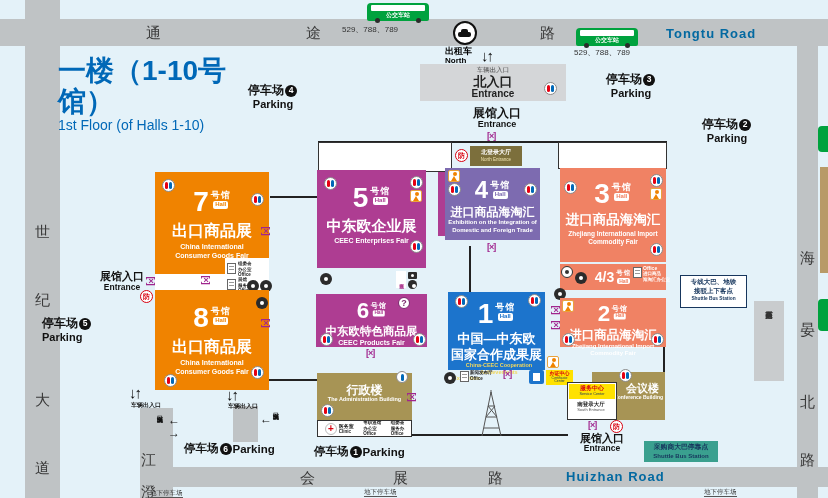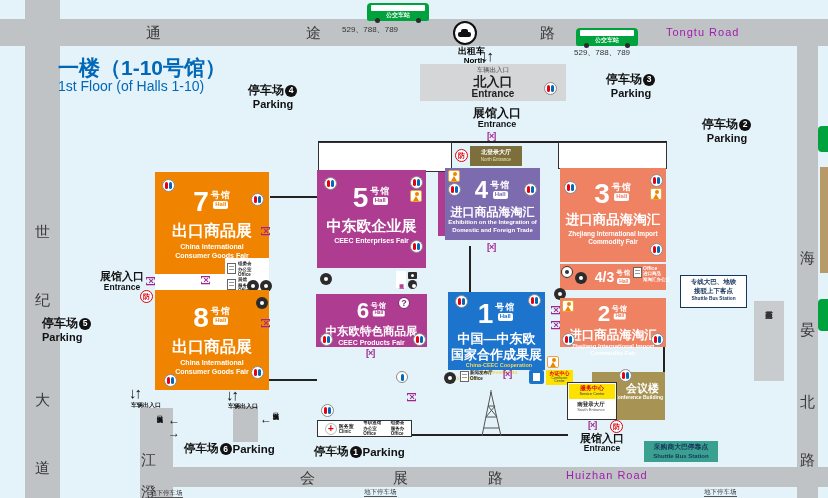--- a/index.html
+++ b/index.html
@@ -1,21 +1,21 @@
 <!DOCTYPE html>
 <html><head>
 <meta charset="utf-8">
 <style>
   html,body{margin:0;padding:0}
   body{font-family:"Liberation Sans","DejaVu Sans",sans-serif}
   #map{position:relative;width:828px;height:498px;background:#E4F2F9;overflow:hidden}
   .a{position:absolute}
   .road{position:absolute;background:#BFC3C5}
   .rc{position:absolute;font-size:15px;color:#3A3A3A;line-height:1}
-  .rname{position:absolute;font-weight:normal;font-size:11px;color:#a21caf;letter-spacing:1px;line-height:1}
+  .rname{position:absolute;font-weight:bold;font-size:13px;color:#0369a1;letter-spacing:1px;line-height:1}
   .wall{position:absolute;background:#222}
   .lobby{position:absolute;background:#fff;border:1px solid #333;box-sizing:border-box}
   
   .hall{position:absolute;box-sizing:border-box;display:flex;flex-direction:column;align-items:center;color:#fff}
   .hhead{display:flex;align-items:flex-start;gap:2px;line-height:1}
   .hnum{font-weight:bold;font-size:28px;line-height:1}
   .hcol{display:flex;flex-direction:column;align-items:center;gap:1px;margin-top:3px}
   .hunit{font-weight:bold;font-size:9px;line-height:1;letter-spacing:1px}
   .hchip{background:#fff;font-weight:bold;font-size:6px;line-height:1.3;padding:0 2px;border-radius:2px}
   .c-o .hchip{color:#F08300}.c-m .hchip{color:#AE3D92}.c-p .hchip{color:#7D6BB0}.c-s .hchip{color:#F08264}.c-b .hchip{color:#1C74CC}
@@ -110,40 +110,40 @@
 
   <span class="rc" style="left:800px;top:250px">海</span>
   <span class="rc" style="left:800px;top:322px">晏</span>
   <span class="rc" style="left:800px;top:394px">北</span>
   <span class="rc" style="left:800px;top:452px">路</span>
 
   <span class="rc" style="left:141px;top:452px">江</span>
   <span class="rc" style="left:141px;top:484px">澄</span>
 
   <div class="a" style="left:58px;top:56px;width:210px;color:#0068B7;line-height:1.1">
-    <div style="font-size:21px;font-weight:bold">一楼（1-10号馆）</div>
+    <div style="font-size:28px;font-weight:bold">一楼（1-10号馆）</div>
     <div style="font-size:14px;font-weight:normal">1st Floor (of Halls 1-10)</div>
   </div>
 
   <div class="bus" style="left:367px;top:3px;width:62px;height:18px">
     <i class="win"></i>
     <span class="lbl">公交车站</span>
   </div>
   <span class="routes" style="left:342px;top:26px">529、788、789</span>
 
   <div class="bus" style="left:576px;top:28px;width:62px;height:18px">
     <i class="win"></i>
     <span class="lbl">公交车站</span>
   </div>
   <span class="routes" style="left:574px;top:49px">529、788、789</span>
 
   <div class="taxi" style="left:453px;top:21px">
       <i class="car"></i>
     </div>
-  <div class="a" style="left:445px;top:47px;width:40px;text-align:right;line-height:1.1">
+  <div class="a" style="left:445px;top:47px;width:40px;text-align:left;line-height:1.1">
     <div style="font-size:9px;font-weight:bold">出租车</div>
     <div style="font-size:8px;font-weight:bold">North</div>
   </div>
 
   <span class="ar ar-du" style="left:481px;top:48px"></span>
   <div class="nb" style="left:420px;top:64px;width:146px;height:37px">
     <div style="font-size:6.5px;color:#444;padding-top:2px">车辆出入口</div>
     <div style="font-size:13px;font-weight:bold;line-height:1.05">北入口</div>
     <div style="font-size:10px;font-weight:bold;line-height:1.05">Entrance</div>
   </div>
@@ -415,20 +415,24 @@
     <div>Office</div>
   </div>
   <span class="gate" style="left:503px;top:370px"></span>
   <div class="badge" style="left:529px;top:370px"></div>
   <div class="person" style="left:547px;top:356px"></div>
   <div class="ybox" style="left:546px;top:370px;width:27px;height:15px">
     <div style="font-size:5px;font-weight:bold;color:#D7000F;padding-top:1px">办证中心</div>
     <div style="font-size:3.5px;color:#17365D">Certificate Center</div>
   </div>
 
+  <div class="a khaki" style="left:317px;top:373px;width:95px;height:47px;text-align:center;color:#fff">
+    <div style="font-size:12px;font-weight:bold;margin-top:11px;line-height:1">行政楼</div>
+    <div style="font-size:5.5px;font-weight:bold">The Administration Building</div>
+  </div>
   <div class="wc1" style="left:396px;top:371px"></div>
   <div class="wc" style="left:321px;top:404px">
       <i class="f"></i>
       <i class="m"></i>
     </div>
   <div class="a" style="left:317px;top:420px;width:95px;height:17px;background:#fff;border:1px solid #333;box-sizing:border-box;display:flex;align-items:center;justify-content:space-around;padding:0 2px">
     <span style="display:flex;align-items:center;gap:2px">
       <i class="cross" style="position:static"></i>
       <span class="tiny">
         <span style="display:block;font-size:5px">医务室</span>

